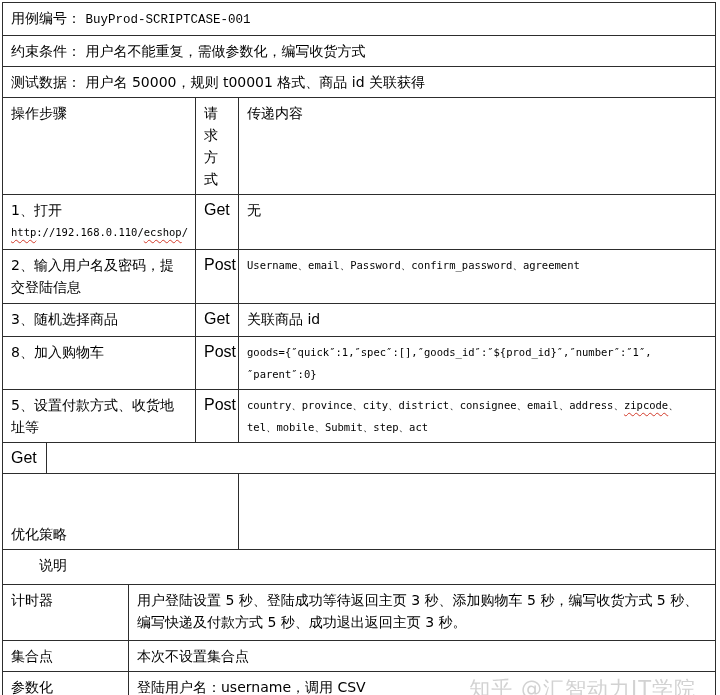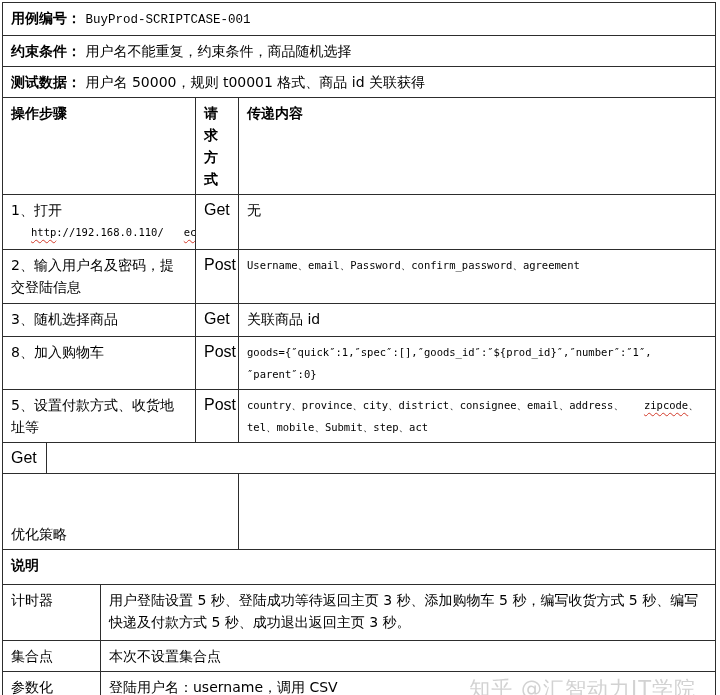--- a/index.html
+++ b/index.html
@@ -12,34 +12,34 @@
     position:absolute; top:2px; left:2px; width:712px;
     border:1.5px solid #2d2d2d; background:#fff;
   }
   .row { display:flex; align-items:stretch; border-top:1.5px solid #2d2d2d; }
   .row:first-child { border-top:none; }
   .cell {
     padding:4px 8px; box-sizing:border-box;
     line-height:22px; font-size:14px; overflow:hidden;
   }
   .cell + .cell { border-left:1.5px solid #2d2d2d; }
-  .b { font-weight:bold; }
+  .b { font-weight:normal; }
   .mono   { font-family:"DejaVu Sans Mono", monospace; font-size:10.5px; }
   .mono-md{ font-family:Liberation Mono, monospace; font-size:12.5px; }
   .mono-m { font-family:Liberation Sans, sans-serif; font-size:16px; }
-  .wavy { text-decoration:underline wavy #d23a2a; text-decoration-thickness:1px; text-underline-offset:3px;margin-left:20px; }
+  .wavy { text-decoration:underline wavy #d23a2a; text-decoration-thickness:1px; text-underline-offset:3px; }
 
   
   .c-full   { flex:1; }
   .c-step   { width:192px; flex:none; }
   .c-method { width:43px;  flex:none; }
   .c-payload{ flex:1; }
   .c-strat  { width:235px; flex:none;margin-top:45px; }
   .c-item   { width:97px;  flex:none; }
-  .c-desc   { flex:1; }
+  .c-desc   { flex:1;margin-left:28px; }
 
   
   .h30{min-height:30px} .h51{min-height:51px} .h54{min-height:54px}
   .h53{min-height:53px} .h32{min-height:32px} .h52{min-height:52px}
   .h27{min-height:27px} .h31{min-height:31px} .h34{min-height:34px}
   .h55{min-height:55px}
 
   .watermark {
     position:absolute; top:651px; right:24px;
     font-size:21px; letter-spacing:1px;
@@ -53,21 +53,21 @@
 
   <div class="row h30">
     <div class="cell c-full">
       <span class="b">用例编号：</span>
       <span class="mono-md">BuyProd-SCRIPTCASE-001</span>
     </div>
   </div>
   <div class="row h30">
     <div class="cell c-full">
       <span class="b">约束条件：</span>
-      <span>用户名不能重复，约束条件，商品随机选择</span>
+      <span>用户名不能重复，需做参数化，编写收货方式</span>
     </div>
   </div>
   <div class="row h30">
     <div class="cell c-full">
       <span class="b">测试数据：</span>
       <span>用户名 50000，规则 t00001 格式、商品 id 关联获得</span>
     </div>
   </div>
 
   <div class="row h51">

